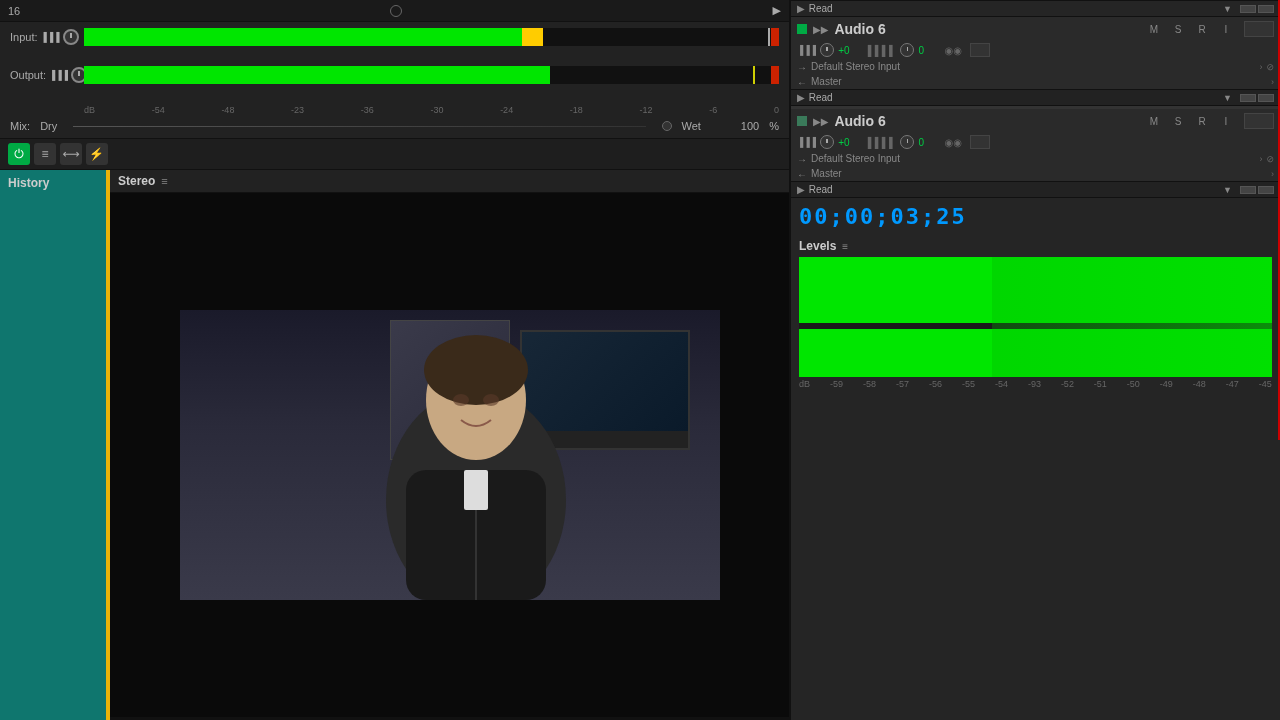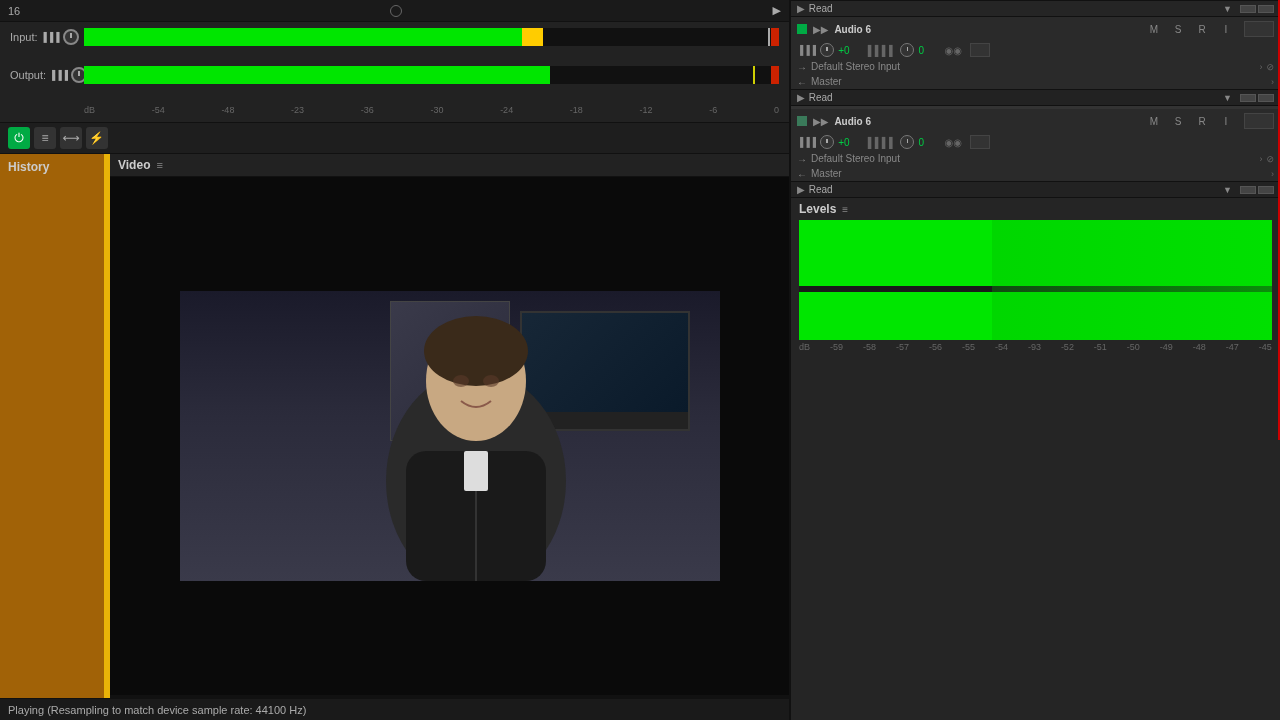--- a/index.html
+++ b/index.html
@@ -228,22 +228,22 @@
 
     
     .bottom-section {
       display: flex;
       flex: 1;
       overflow: hidden;
     }
 
     .history-panel {
       width: 110px;
-      background: #a16207;
-      border-right: 6px solid #eab308;
+      background: #0f766e;
+      border-right: 4px solid #eab308;
       padding: 6px 8px;
     }
 
     .history-title {
       color: #ccc;
       font-size: 12px;
       font-weight: bold;
     }
 
     .video-panel {
@@ -320,21 +320,21 @@
     }
 
     .expand-arrow {
       color: #888;
       font-size: 10px;
       cursor: pointer;
     }
 
     .track-name {
       color: #ccc;
-      font-size: 10px;
+      font-size: 14px;
       flex: 1;
       font-weight: bold;
     }
 
     .track-controls {
       display: flex;
       gap: 8px;
       align-items: center;
     }
 
@@ -610,38 +610,48 @@
           <span>-36</span>
           <span>-30</span>
           <span>-24</span>
           <span>-18</span>
           <span>-12</span>
           <span>-6</span>
           <span>0</span>
         </div>
       </div>
 
+      <div class="mix-row">
+        <span class="mix-label">Mix:</span>
+        <span class="dry-label">Dry</span>
+        <span style="flex:1;height:1px;background:linear-gradient(to right,#555,#333);margin:0 6px;"></span>
+        <span class="radio-circle"></span>
+        <span class="wet-label">Wet</span>
+        <span style="width:20px;"></span>
+        <span class="wet-value">100</span>
+        <span class="percent">%</span>
+      </div>
     </div>
 
     <div class="tools-bar">
       <button class="tool-btn active">⏻</button>
       <button class="tool-btn inactive">≡</button>
       <button class="tool-btn inactive">⟷</button>
       <button class="tool-btn inactive">⚡</button>
     </div>
 
     <div class="bottom-section">
 
       <div class="history-panel">
         <span class="history-title">History</span>
       </div>
 
       <div class="video-panel">
         <div class="video-tab">
-          <span class="video-tab-label">Video</span>
+          <span class="video-tab-label">Stereo</span>
           <span class="video-menu-icon">≡</span>
         </div>
         <div class="video-frame">
 
           <div style="position:relative; width:540px; height:290px; overflow:hidden; background:#111;">
             <div class="bg-studio"></div>
 
             <div class="bg-monitor">
               <div class="bg-monitor-screen">
                 <div class="monitor-content"></div>
@@ -666,23 +676,20 @@
               <rect x="60" y="150" width="140" height="130" rx="20" fill="#1a1a1a"></rect>
               <line x1="130" y1="150" x2="130" y2="280" stroke="#333" stroke-width="2"></line>
 
               <rect x="118" y="150" width="24" height="40" fill="#ddd" rx="2"></rect>
             </svg>
           </div>
         </div>
       </div>
     </div>
 
-    <div class="status-bar">
-      <span class="status-text">Playing (Resampling to match device sample rate: 44100 Hz)</span>
-    </div>
 
   </div>
 
   <div class="right-panel">
 
     <div class="read-bar" style="background:#252525;border-bottom:1px solid #111;">
       <span class="read-expand">▶</span>
       <span class="read-label">Read</span>
       <span class="read-dropdown">▼</span>
       <div style="display:flex;gap:2px;align-items:center;margin-left:4px;">
@@ -784,20 +791,21 @@
         <span class="read-expand">▶</span>
         <span class="read-label">Read</span>
         <span class="read-dropdown">▼</span>
         <div style="display:flex;gap:2px;align-items:center;margin-left:4px;">
           <div style="width:16px;height:8px;background:#444;border:1px solid #555;"></div>
           <div style="width:16px;height:8px;background:#444;border:1px solid #555;"></div>
         </div>
       </div>
     </div>
 
+    <div class="timecode-display">00;00;03;25</div>
 
     <div class="levels-section">
       <div class="levels-header">
         <span class="levels-title">Levels</span>
         <span class="levels-menu">≡</span>
       </div>
       <div class="levels-meter">
         <div class="level-bar-top"></div>
         <div style="position:absolute;top:55%;left:0;right:0;height:5%;background:#1a1a1a;"></div>
         <div class="level-bar-bottom"></div>

